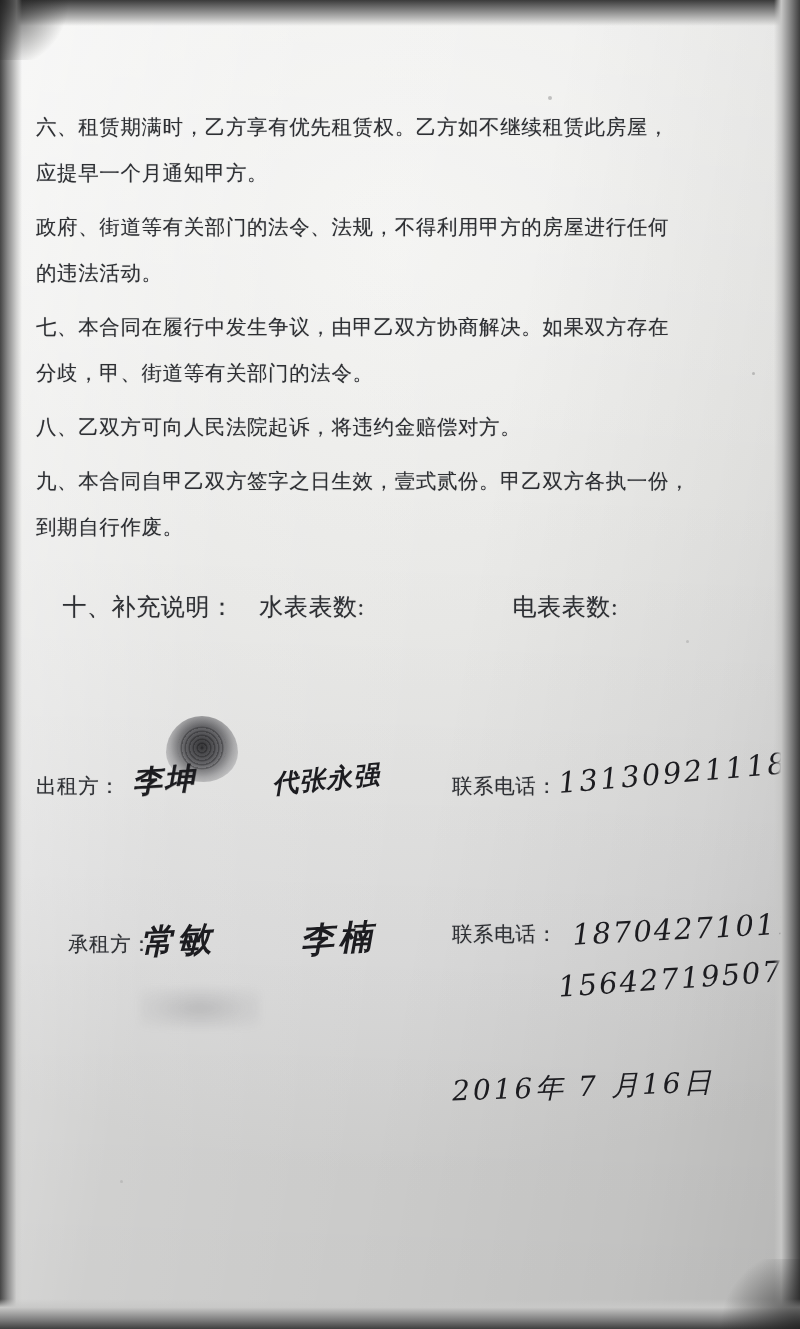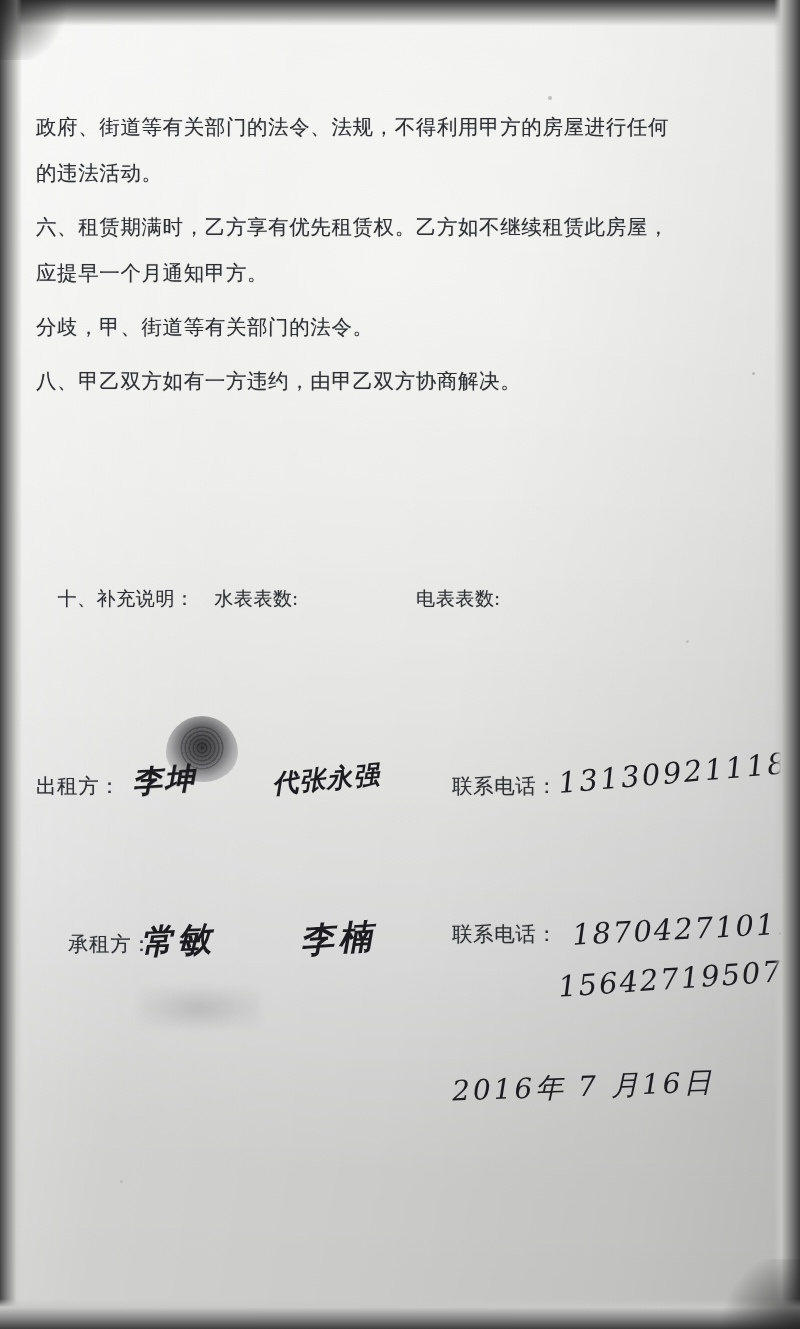--- a/index.html
+++ b/index.html
@@ -69,21 +69,21 @@
     text-shadow: 0 0 1px rgba(60,60,65,0.35);
   }
 
   
   #supplement {
     position: absolute;
     left: 36px;
     top: 564px;
     width: 700px;
     color: #2d2f33;
-    font-size: 19px;
+    font-size: 24px;
     letter-spacing: 0.6px;
     white-space: pre;
     text-shadow: 0 0 1px rgba(60,60,65,0.35);
   }
 
   
   .sig-label {
     position: absolute;
     color: #2d2f33;
     font-size: 20.5px;
@@ -204,37 +204,42 @@
 </head>
 <body>
 
 <div id="scan">
 
   <div id="paper-shade"></div>
 
   <div id="body-text">
 
     <div class="para">
+      <span class="line">六、租赁期满时，乙方享有优先租赁权。乙方如不继续租赁此房屋，</span>
+      <span class="line">应提早一个月通知甲方。</span>
+    </div>
+
+    <div class="para">
       <span class="line">政府、街道等有关部门的法令、法规，不得利用甲方的房屋进行任何</span>
       <span class="line">的违法活动。</span>
     </div>
 
     <div class="para">
-      <span class="line">六、租赁期满时，乙方享有优先租赁权。乙方如不继续租赁此房屋，</span>
-      <span class="line">应提早一个月通知甲方。</span>
-    </div>
-
-    <div class="para">
+      <span class="line">七、本合同在履行中发生争议，由甲乙双方协商解决。如果双方存在</span>
       <span class="line">分歧，甲、街道等有关部门的法令。</span>
     </div>
 
     <div class="para">
-      <span class="line">八、甲乙双方如有一方违约，由甲乙双方协商解决。</span>
-    </div>
-
+      <span class="line">八、乙双方可向人民法院起诉，将违约金赔偿对方。</span>
+    </div>
+
+    <div class="para">
+      <span class="line">九、本合同自甲乙双方签字之日生效，壹式贰份。甲乙双方各执一份，</span>
+      <span class="line">到期自行作废。</span>
+    </div>
 
   </div>
 
   <div id="supplement">
     <span>十、补充说明：</span><span>　</span><span>水表表数:</span><span>　　　　　　</span><span>电表表数:</span>
   </div>
 
   <div class="sig-label" id="lessor-label">出租方：</div>
   <div class="sig-label" id="lessor-phone-label">联系电话：</div>
 

